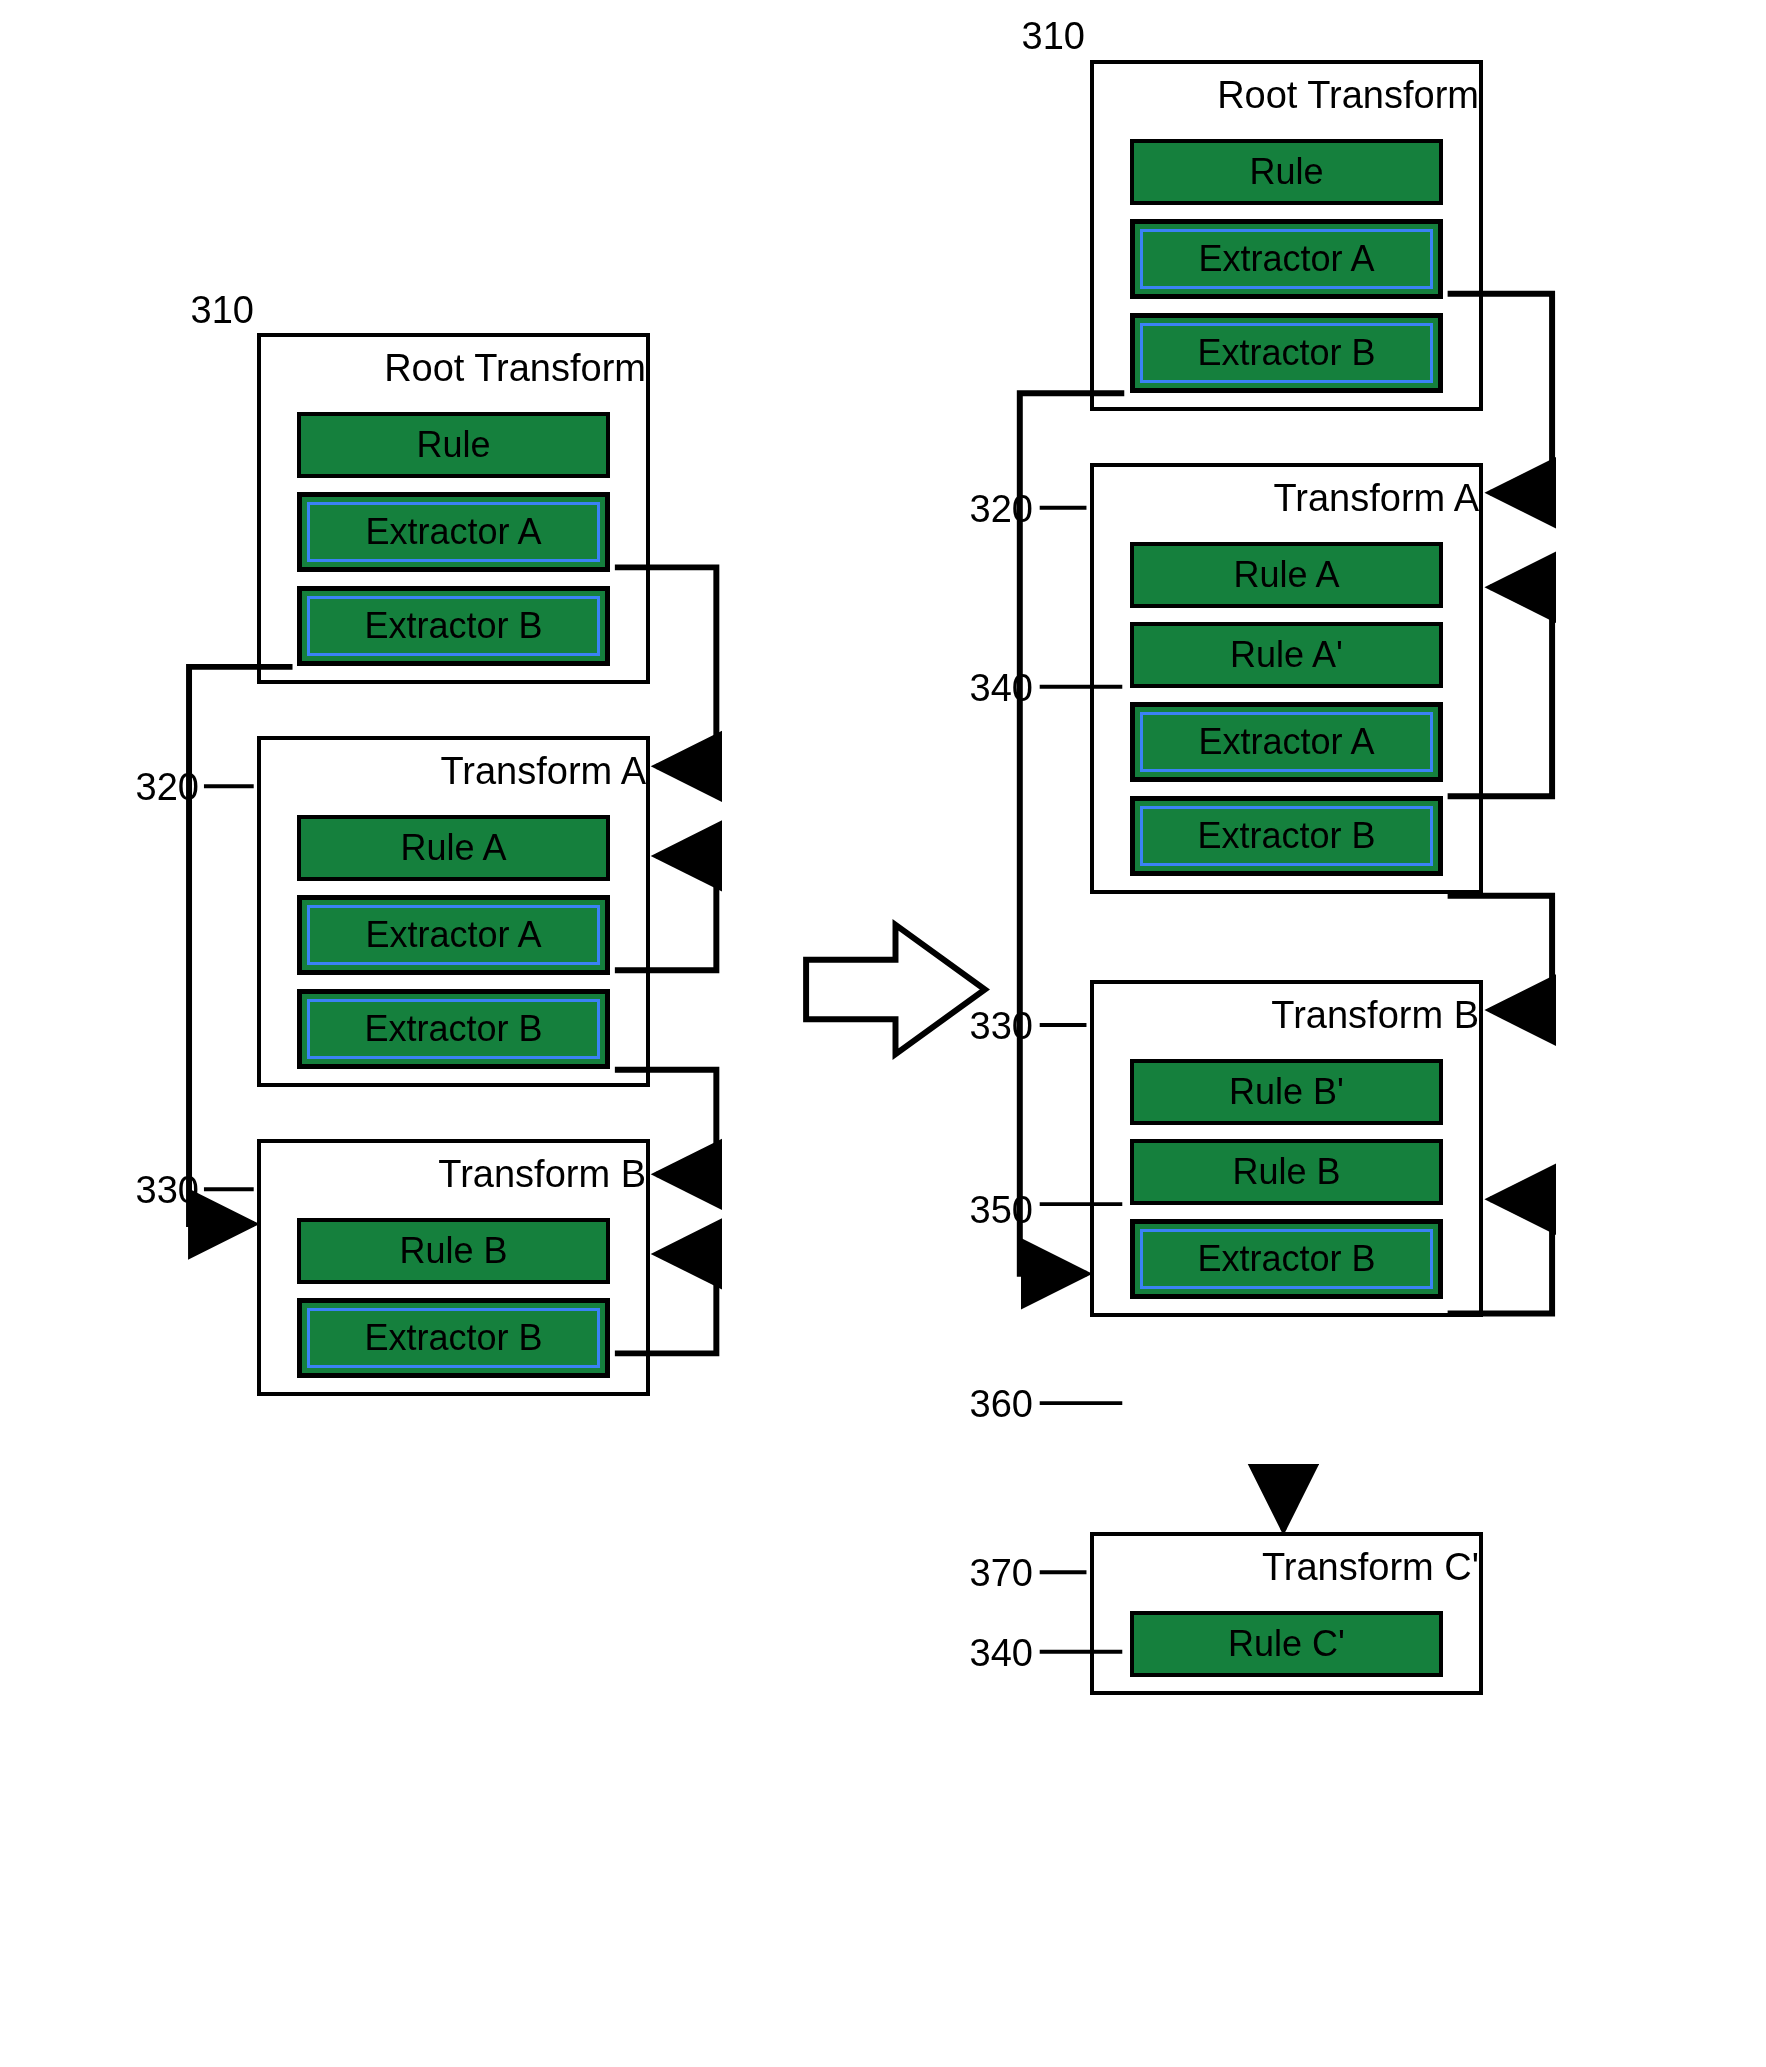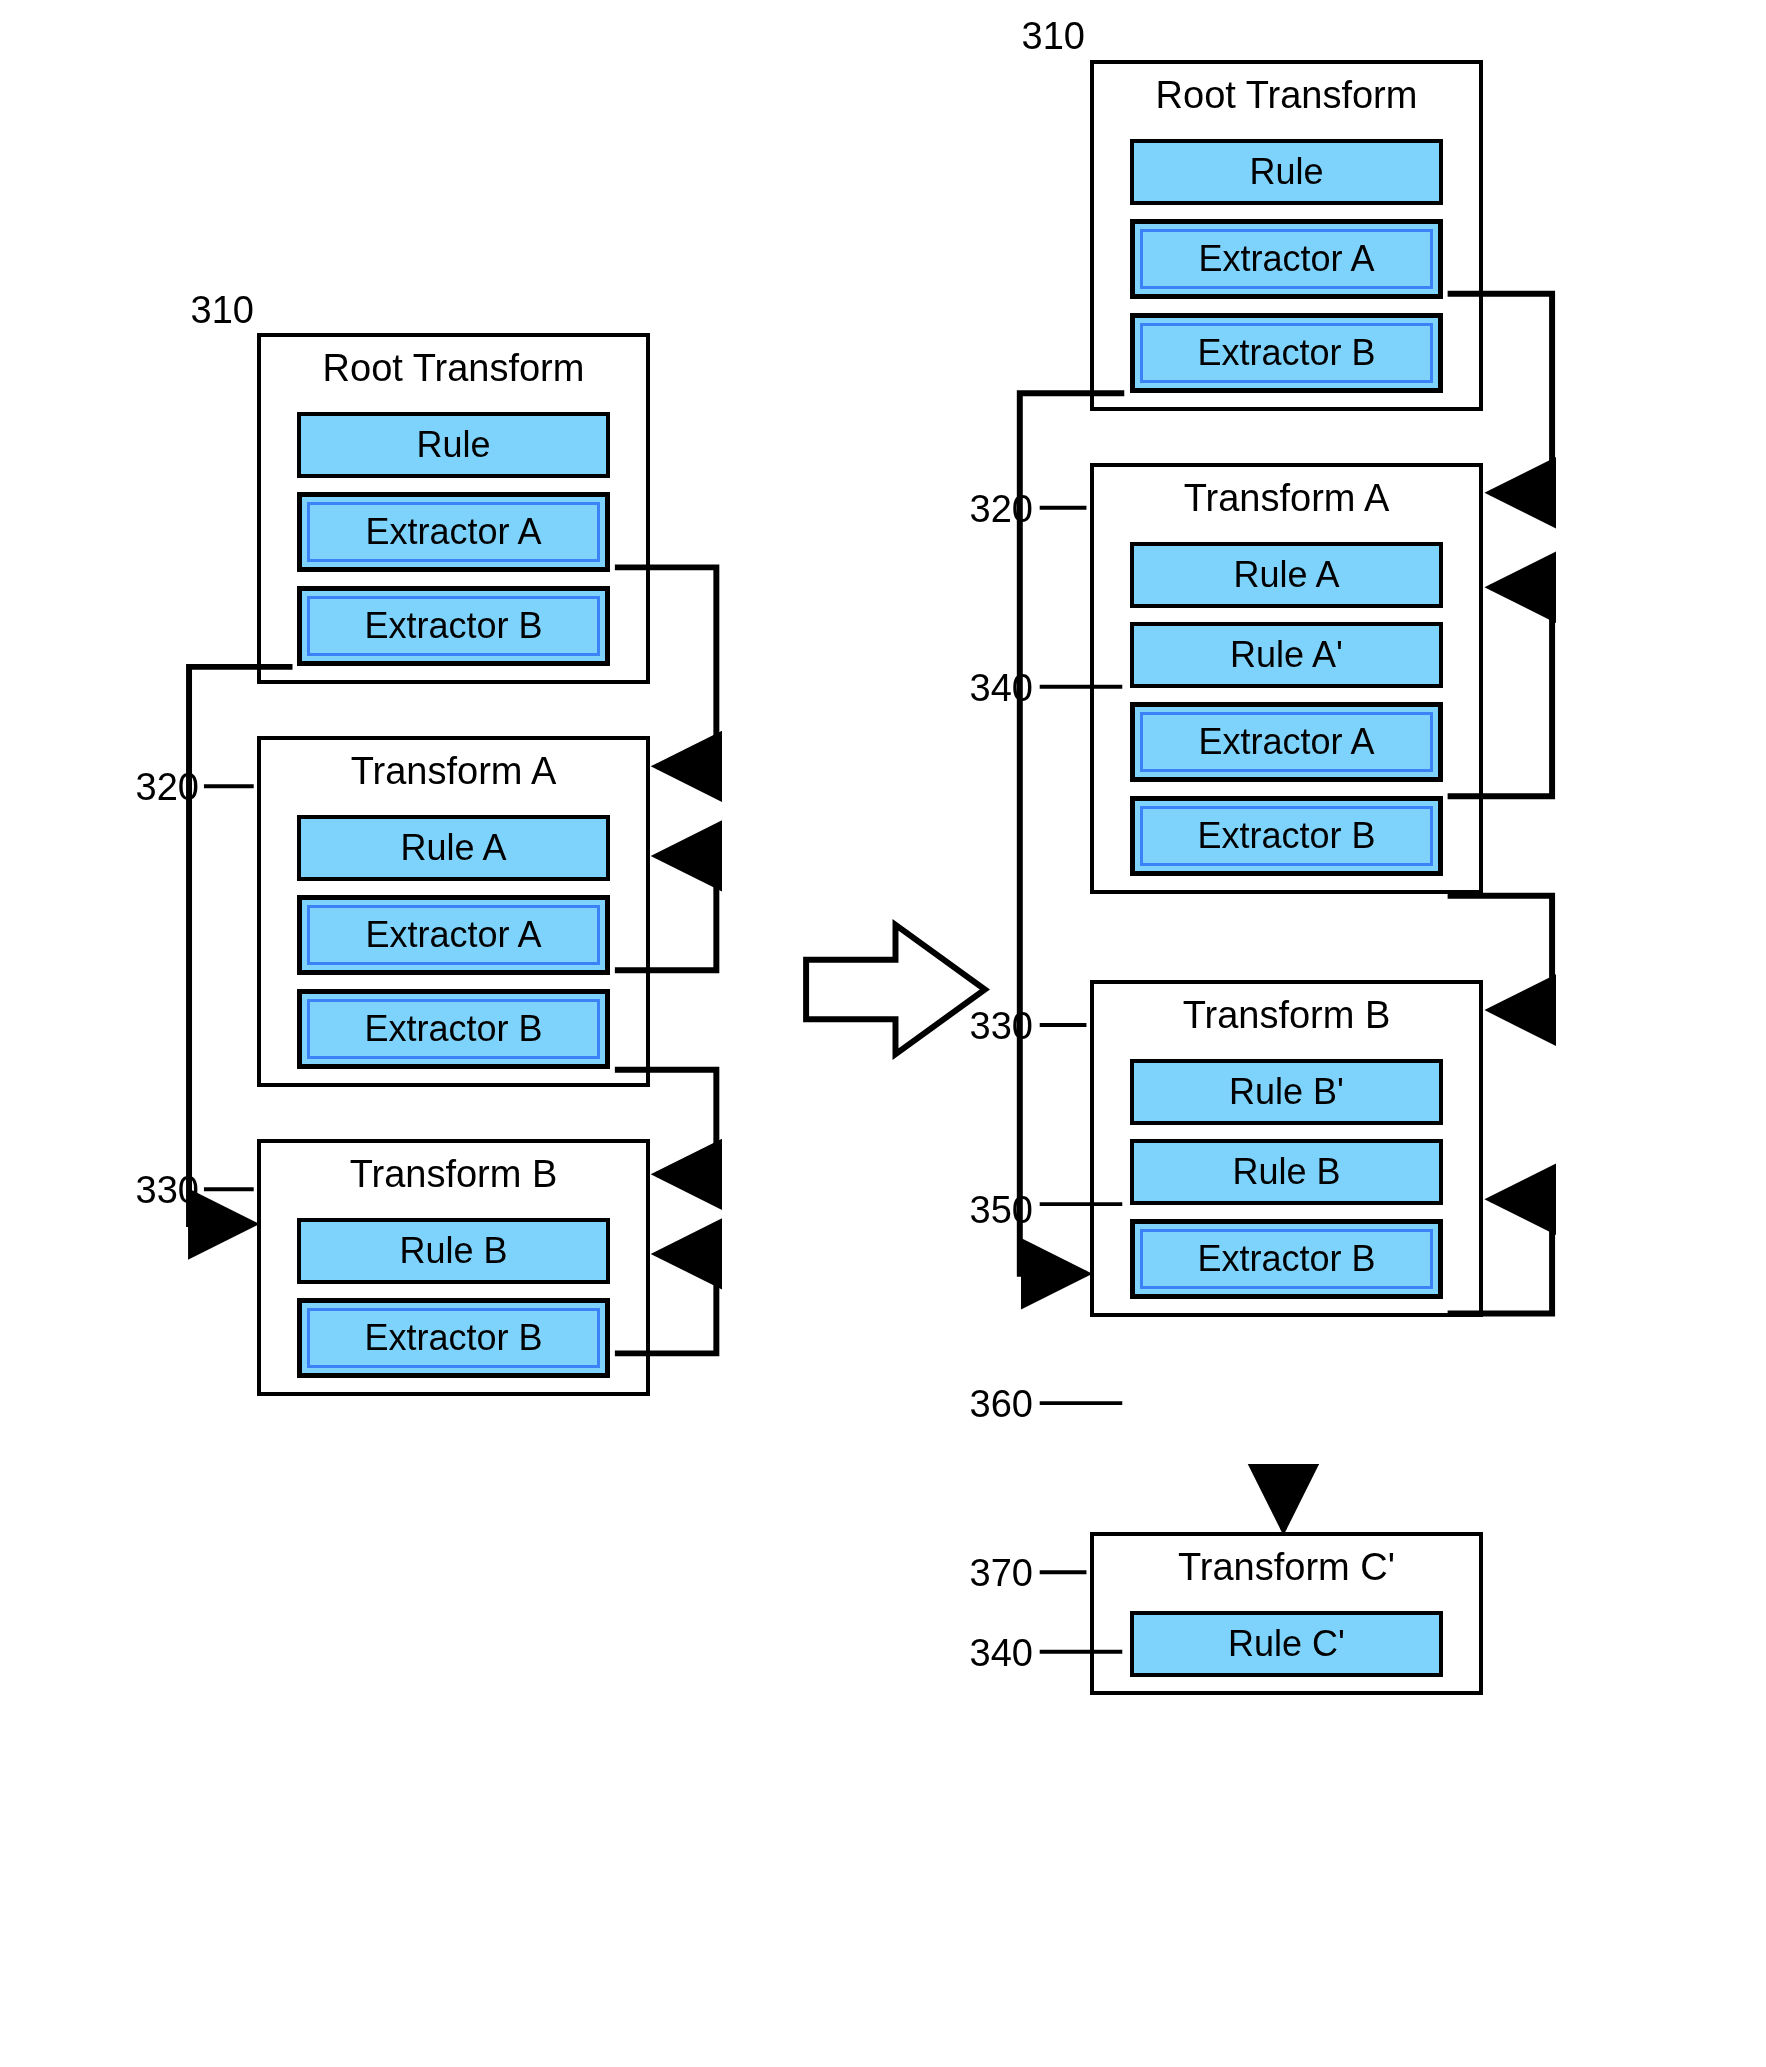--- a/index.html
+++ b/index.html
@@ -13,32 +13,32 @@
     position: relative;
     width: 1766px;
     height: 2068px;
   }
   .transform-box {
     position: absolute;
     border: 4px solid #000;
     background: #fff;
   }
   .transform-title {
-    text-align: center;
+    text-align: right;
     font-size: 38px;
     font-weight: normal;
     padding: 10px 0 8px 0;
   }
   .item {
     margin: 14px 36px;
     border: 4px solid #000;
     text-align: center;
     font-size: 36px;
     padding: 8px 0;
-    background: #7dd3fc;
+    background: #15803d;
   }
   .item.double {
     position: relative;
     border: 5px solid #000;
     padding: 0;
   }
   .item.double .inner {
     margin: 5px;
     border: 3px solid #3b82f6;
     padding: 6px 0;

